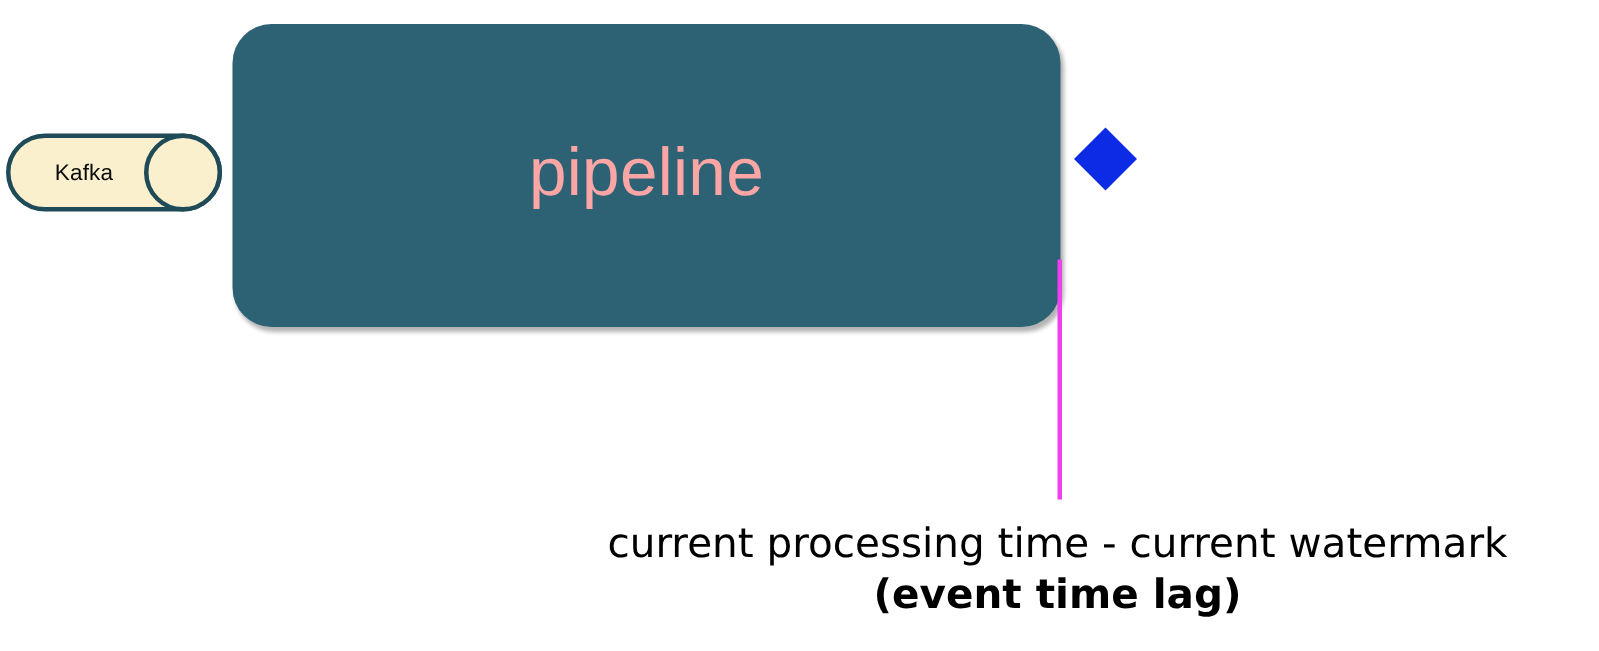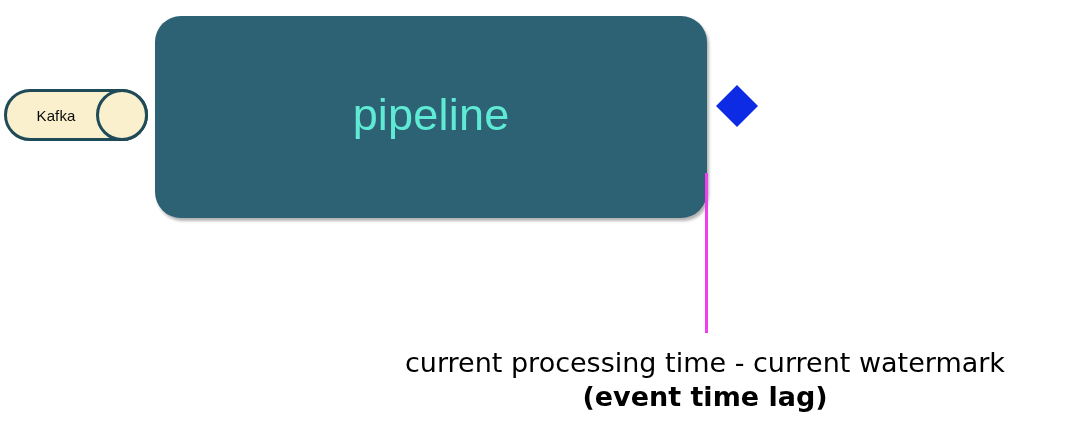--- a/index.html
+++ b/index.html
@@ -61,21 +61,21 @@
     width: 552px;
     height: 202px;
     background: #2d6275;
     border-radius: 26px;
     box-shadow: 2px 3px 3px rgba(0,0,0,0.30);
     display: flex;
     align-items: center;
     justify-content: center;
   }
   .pipeline-label {
-    color: #5eead4;
+    color: #fca5a5;
     font-size: 45px;
     line-height: 1;
     font-family: "Liberation Sans", "DejaVu Sans", sans-serif;
     letter-spacing: 0.2px;
     white-space: nowrap;
     font-weight: 400;
     transform: translateY(-3px);
   }
 
   

